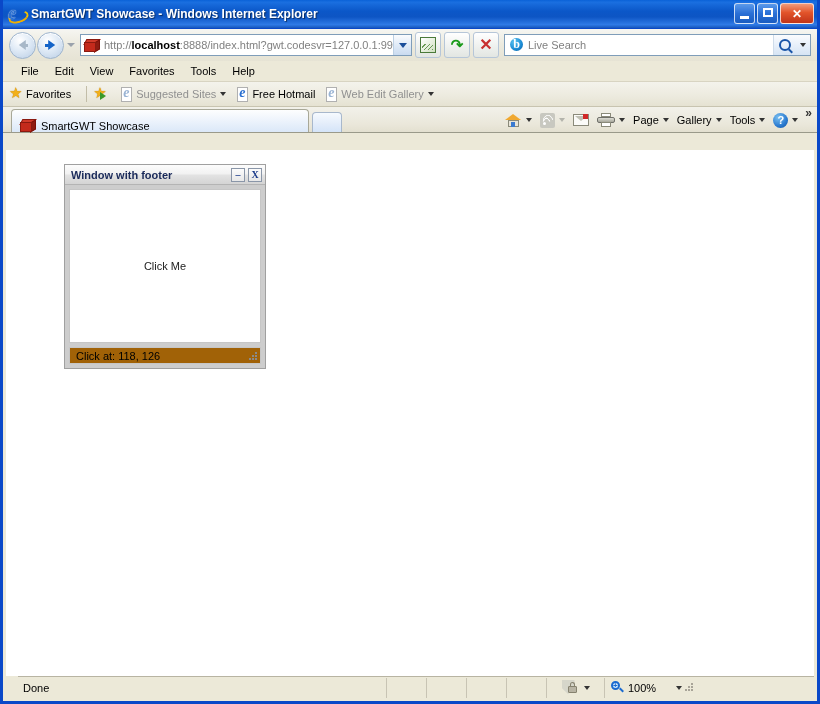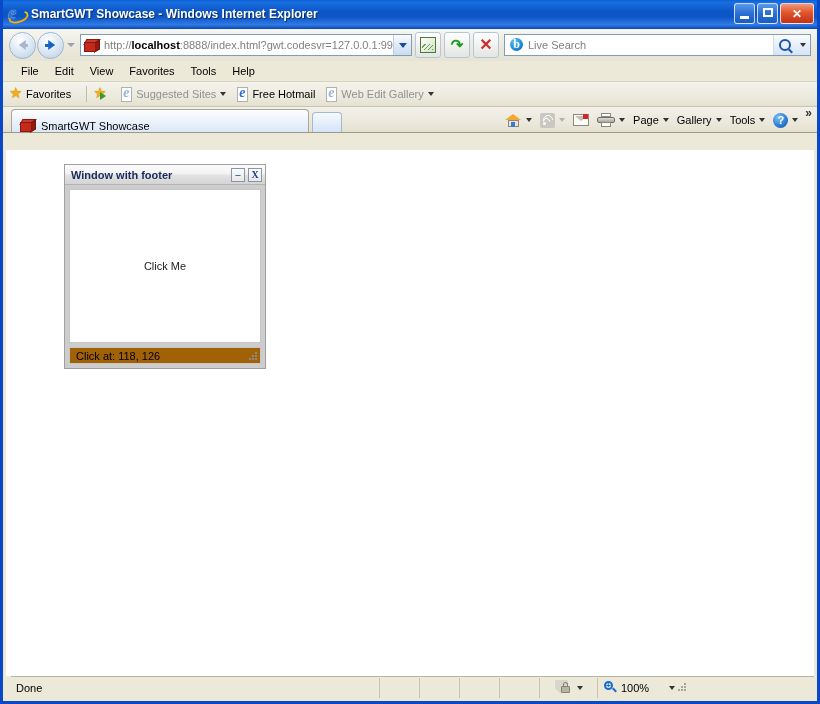--- a/index.html
+++ b/index.html
@@ -700,21 +700,21 @@
   .grip i {
     position: absolute;
     width: 2px; height: 2px;
     background: #8a8a8a;
     display: block;
   }
 
   
   .statusbar {
     position: absolute;
-    left: 8px; right: 3px; bottom: 3px;
+    left: 15px; right: 3px; bottom: 3px;
     height: 22px;
     background: #ece9d8;
     border-top: 1px solid #b8b4a2;
     display: flex;
     align-items: center;
     font-size: 11px;
     box-sizing: border-box;
   }
   .sb-done {
     width: 368px;

